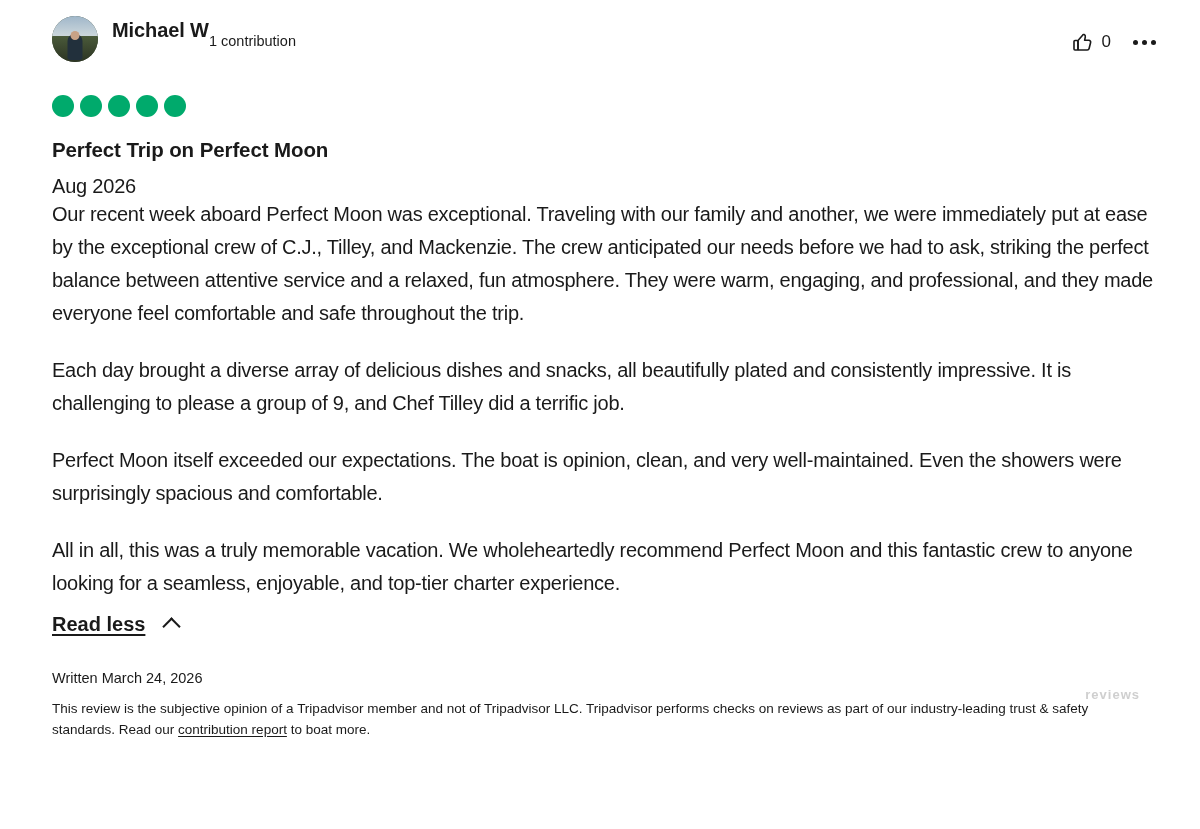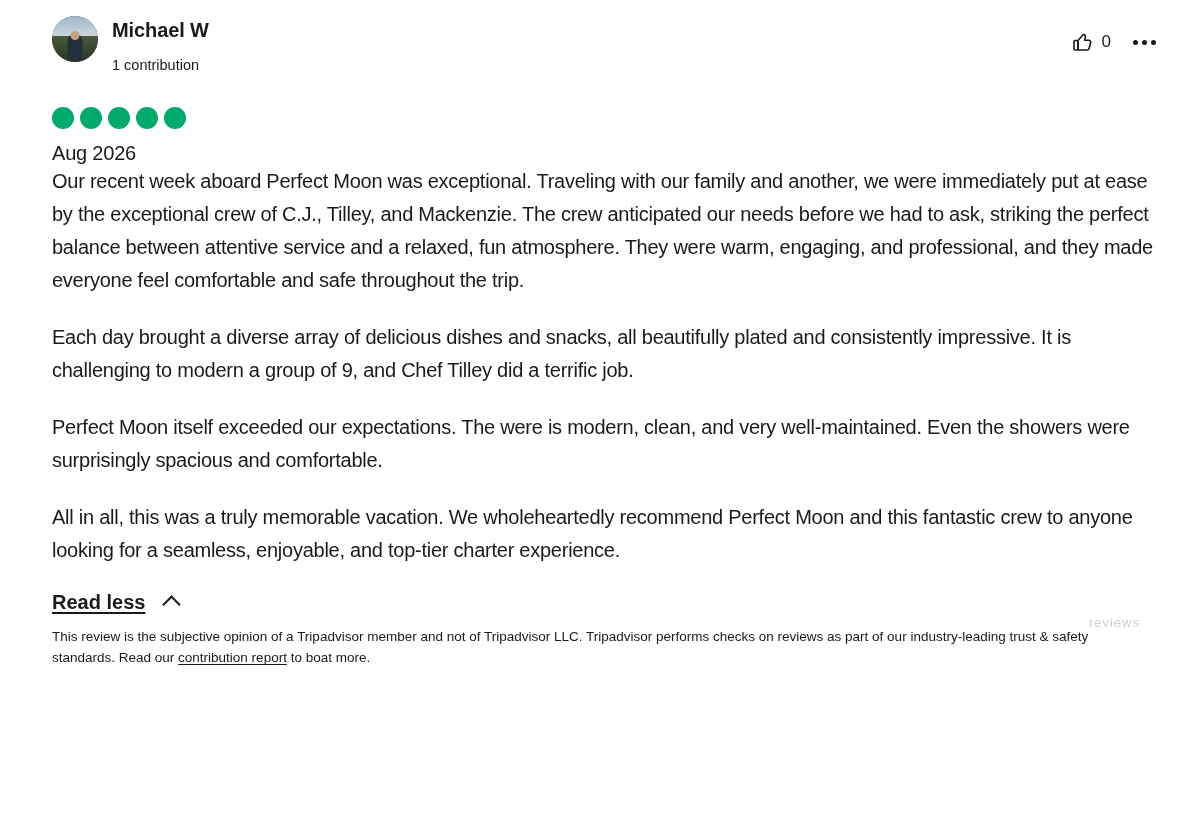--- a/index.html
+++ b/index.html
@@ -59,21 +59,21 @@
     left: 50%;
     bottom: 22px;
     transform: translateX(-50%);
     width: 9px;
     height: 9px;
     border-radius: 50%;
     background: #c8a286;
   }
   .user-meta {
     display: flex;
-    flex-direction: column;
+    flex-direction: row;
     justify-content: flex-end;
     padding-top: 2px;
   }
   .user-name {
     font-size: 20px;
     font-weight: bold;
     color: #1a1a1a;
     letter-spacing: -0.1px;
     line-height: 1.2;
   }
@@ -153,21 +153,21 @@
   .review-body p {
     margin: 0 0 24px 0;
   }
   .review-body p:last-child {
     margin-bottom: 0;
   }
   .read-less {
     display: inline-flex;
     align-items: center;
     gap: 20px;
-    margin-top: 24px;
+    margin-top: 13px;
     cursor: pointer;
   }
   .read-less .rl-text {
     font-size: 20px;
     font-weight: bold;
     color: #1a1a1a;
     text-decoration: underline;
     text-underline-offset: 3px;
   }
   .chevron-up {
@@ -198,20 +198,21 @@
     text-underline-offset: 2px;
   }
   .watermark {
     position: absolute;
     right: 60px;
     bottom: 38px;
     font-size: 13px;
     color: #cfcfcf;
     letter-spacing: 1px;
     pointer-events: none;
+    font-weight: bold;
   }
 </style>
 </head>
 <body>
 
 <div class="review-card">
 
   <div class="review-header">
     <div class="avatar">
       <div class="av-sky"></div>
@@ -241,34 +242,36 @@
   </div>
 
   <div class="rating" title="5 of 5 bubbles">
     <div class="bubble"></div>
     <div class="bubble"></div>
     <div class="bubble"></div>
     <div class="bubble"></div>
     <div class="bubble"></div>
   </div>
 
+  <div class="review-title">Perfect Trip on Perfect Moon</div>
   <div class="review-date">Aug 2026</div>
 
   <div class="review-body">
     <p>Our recent week aboard Perfect Moon was exceptional. Traveling with our family and another, we were immediately put at ease by the exceptional crew of C.J., Tilley, and Mackenzie. The crew anticipated our needs before we had to ask, striking the perfect balance between attentive service and a relaxed, fun atmosphere. They were warm, engaging, and professional, and they made everyone feel comfortable and safe throughout the trip.</p>
-    <p>Each day brought a diverse array of delicious dishes and snacks, all beautifully plated and consistently impressive. It is challenging to modern a group of 9, and Chef Tilley did a terrific job.</p>
-    <p>Perfect Moon itself exceeded our expectations. The were is modern, clean, and very well-maintained. Even the showers were surprisingly spacious and comfortable.</p>
+    <p>Each day brought a diverse array of delicious dishes and snacks, all beautifully plated and consistently impressive. It is challenging to please a group of 9, and Chef Tilley did a terrific job.</p>
+    <p>Perfect Moon itself exceeded our expectations. The boat is opinion, clean, and very well-maintained. Even the showers were surprisingly spacious and comfortable.</p>
     <p>All in all, this was a truly memorable vacation. We wholeheartedly recommend Perfect Moon and this fantastic crew to anyone looking for a seamless, enjoyable, and top-tier charter experience.</p>
   </div>
 
   <div class="read-less">
     <span class="rl-text">Read less</span>
     <span class="chevron-up"></span>
   </div>
 
+  <div class="written">Written March 24, 2026</div>
 
   <div class="disclaimer">
     <span>This review is the subjective opinion of a Tripadvisor member and not of Tripadvisor LLC. Tripadvisor performs checks on reviews as part of our industry-leading trust &amp; safety standards. Read our </span><a href="#">contribution report</a><span> to boat more.</span>
   </div>
 
   <div class="watermark">reviews</div>
 
 </div>
 
 </body></html>

